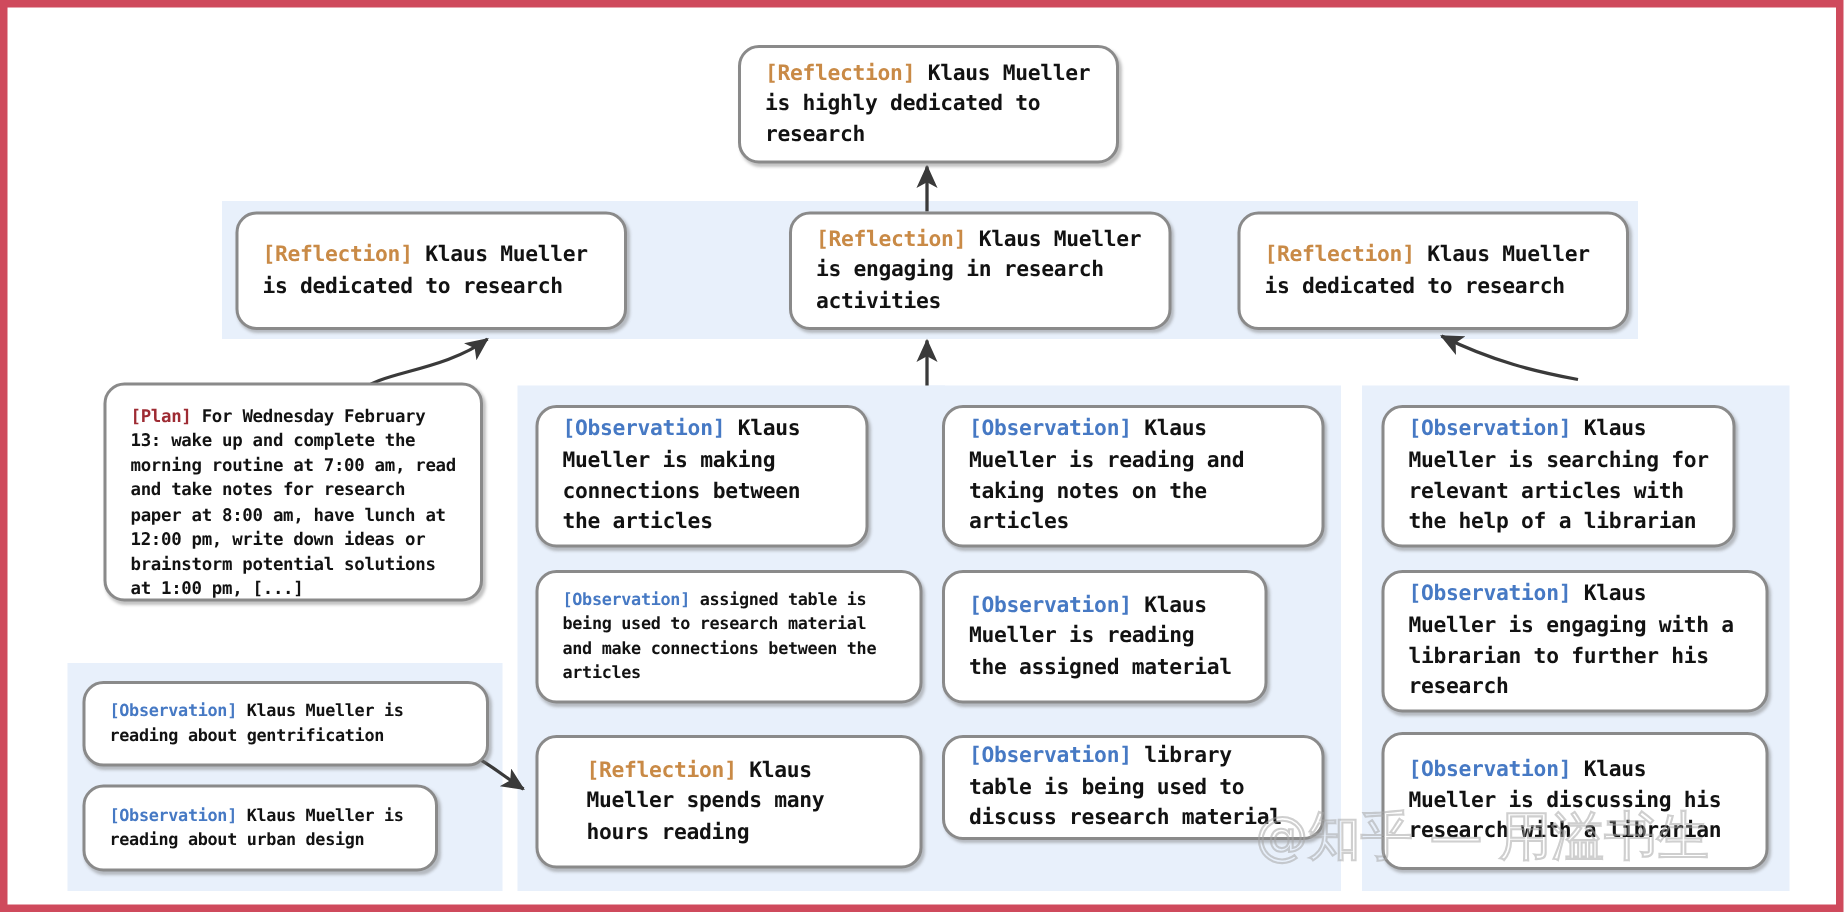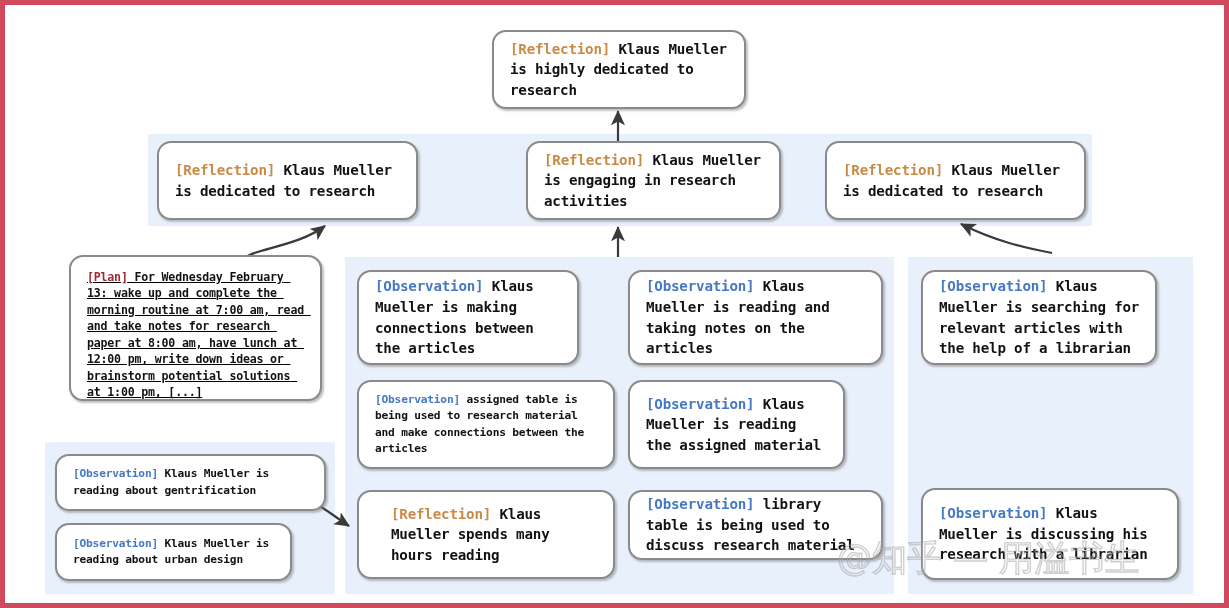--- a/index.html
+++ b/index.html
@@ -138,21 +138,21 @@
     </div>
 
     <div class="node" style="left:487px; top:136px; width:255px; height:79px;margin-left:34px;">
       <div class="txt"><span class="tag tag-reflection">[Reflection]</span><span> Klaus Mueller is engaging in research activities</span></div>
     </div>
 
     <div class="node" style="left:820px; top:136px; width:261px; height:79px;">
       <div class="txt"><span class="tag tag-reflection">[Reflection]</span><span> Klaus Mueller is dedicated to research</span></div>
     </div>
 
-    <div class="node small" style="left:64px; top:250px; width:253px; height:146px; align-items:flex-start; padding-top:12px;text-decoration:underline;">
+    <div class="node small" style="left:64px; top:250px; width:253px; height:146px; align-items:flex-start; padding-top:12px;">
       <div class="txt"><span class="tag tag-plan">[Plan]</span><span> For Wednesday February 13: wake up and complete the morning routine at 7:00 am, read and take notes for research paper at 8:00 am, have lunch at 12:00 pm, write down ideas or brainstorm potential solutions at 1:00 pm, [...]</span></div>
     </div>
 
     <div class="node tiny" style="left:50px; top:449px; width:271px; height:57px;">
       <div class="txt"><span class="tag tag-observation">[Observation]</span><span> Klaus Mueller is reading about gentrification</span></div>
     </div>
 
     <div class="node tiny" style="left:50px; top:518px; width:237px; height:58px;">
       <div class="txt"><span class="tag tag-observation">[Observation]</span><span> Klaus Mueller is reading about urban design</span></div>
     </div>
@@ -178,20 +178,23 @@
     </div>
 
     <div class="node" style="left:623px; top:485px; width:255px; height:70px;">
       <div class="txt"><span class="tag tag-observation">[Observation]</span><span> library table is being used to discuss research material</span></div>
     </div>
 
     <div class="node" style="left:916px; top:265px; width:236px; height:95px;">
       <div class="txt"><span class="tag tag-observation">[Observation]</span><span> Klaus Mueller is searching for relevant articles with the help of a librarian</span></div>
     </div>
 
+    <div class="node" style="left:916px; top:375px; width:258px; height:95px;">
+      <div class="txt"><span class="tag tag-observation">[Observation]</span><span> Klaus Mueller is engaging with a librarian to further his research</span></div>
+    </div>
 
     <div class="node" style="left:916px; top:483px; width:258px; height:92px;">
       <div class="txt"><span class="tag tag-observation">[Observation]</span><span> Klaus Mueller is discussing his research with a librarian</span></div>
     </div>
 
     <div id="watermark">
       <div class="wm-text">@知乎 — 用溢书生</div>
     </div>
 
   </div>

